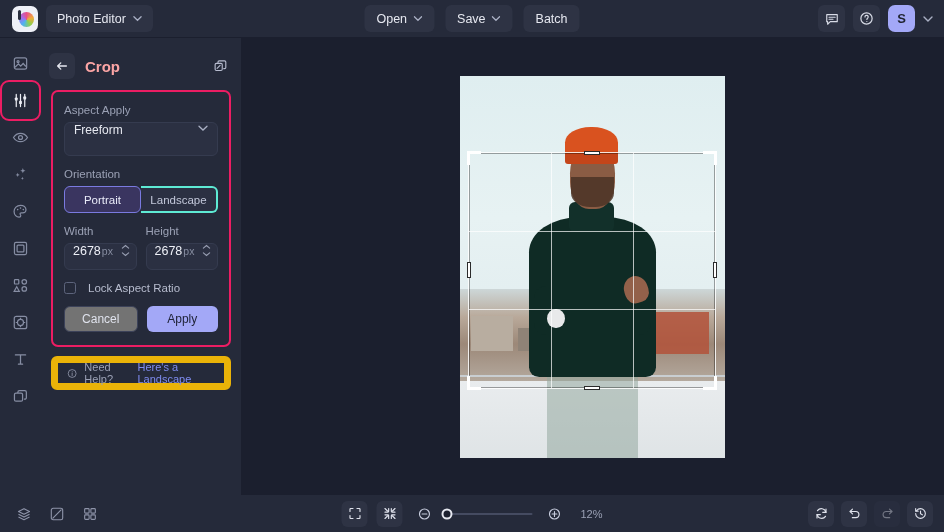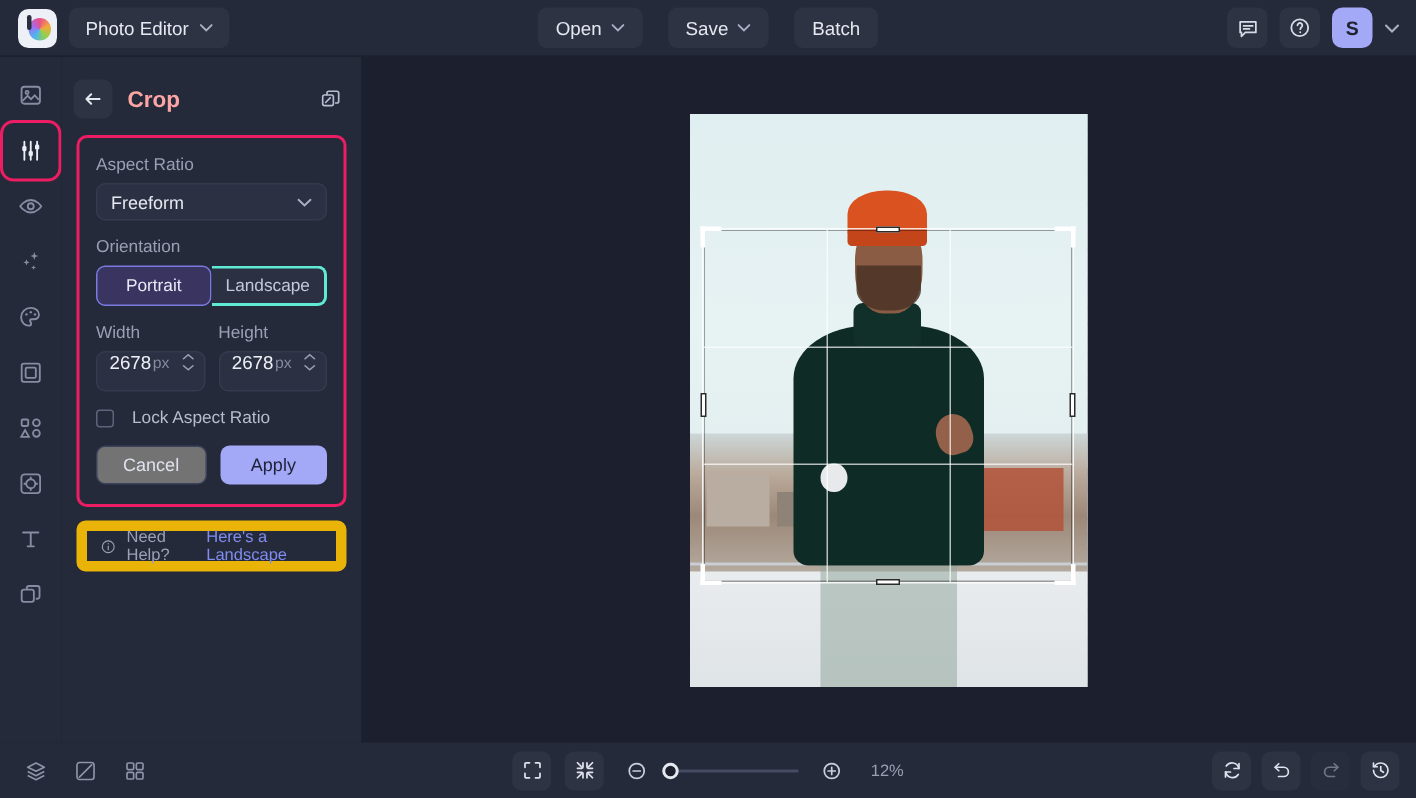--- a/index.html
+++ b/index.html
@@ -37,21 +37,21 @@
   }
   .tb-chip {
     display: flex; align-items: center; gap: 7px;
     height: 27px; padding: 0 11px;
     background: #2e3344; border-radius: 6px;
     color: #e6e8f0; font-size: 12.5px;
     cursor: pointer;
   }
   .tb-center {
     position: absolute; left: 50%; transform: translateX(-50%);
-    display: flex; align-items: center; gap: 17px;
+    display: flex; align-items: center; gap: 11px;
   }
   .tb-btn {
     display: flex; align-items: center; gap: 6px;
     height: 27px; padding: 0 12px;
     background: #2e3344; border-radius: 6px;
     color: #e6e8f0; font-size: 12.5px; cursor: pointer;
   }
   .tb-right {
     margin-left: auto; display: flex; align-items: center; gap: 8px; padding-right: 11px;
   }
@@ -108,22 +108,22 @@
 
   .crop-card {
     margin: 5px 10px 0 10px;
     border: 2px solid #ec1d63;
     border-radius: 7px;
     padding: 12px 11px 13px 11px;
     background: #252a3a;
   }
   .field-label { color: #9aa0b4; font-size: 11.5px; margin-bottom: 6px; }
   .select {
-    height: 25px; background: #2b3042; border: 1px solid #353b4f;
-    border-radius: 6px; display: flex; align-items: center;
+    height: 34px; background: #2b3042; border: 1px solid #353b4f;
+    border-radius: 6px; display: flex; align-items: flex-start;
     padding: 0 9px; color: #e6e8f0; font-size: 12px; cursor: pointer;
   }
   .select .chev { margin-left: auto; }
   .gap { height: 12px; }
 
   .seg { display: flex; gap: 0; }
   .seg-btn {
     flex: 1; height: 27px; display: flex; align-items: center; justify-content: center;
     font-size: 11.5px; cursor: pointer;
     background: #2b3042; color: #c3c8da;
@@ -473,21 +473,21 @@
           <svg width="16" height="16" viewBox="0 0 18 18" fill="none" stroke="#b8bdd0" stroke-width="1.25">
             <rect x="2.4" y="6" width="8" height="8" rx="1.4"></rect>
             <path d="M5.6 6V4.6A1.4 1.4 0 017 3.2h6a1.4 1.4 0 011.4 1.4v6A1.4 1.4 0 0113 12h-1.4"></path>
             <path d="M4.6 11.6l3.4-3.4" stroke-linecap="round"></path>
           </svg>
         </div>
       </div>
 
       <div class="crop-card">
 
-        <div class="field-label">Aspect Ratio</div>
+        <div class="field-label">Aspect Apply</div>
         <div class="select">
           <span>Freeform</span>
           <svg class="chev" width="10" height="10" viewBox="0 0 10 10">
             <path d="M1 3.2 L5 7 L9 3.2" fill="none" stroke="currentColor" stroke-width="1.3" stroke-linecap="round"></path>
           </svg>
         </div>
 
         <div class="gap"></div>
 
         <div class="field-label">Orientation</div>

